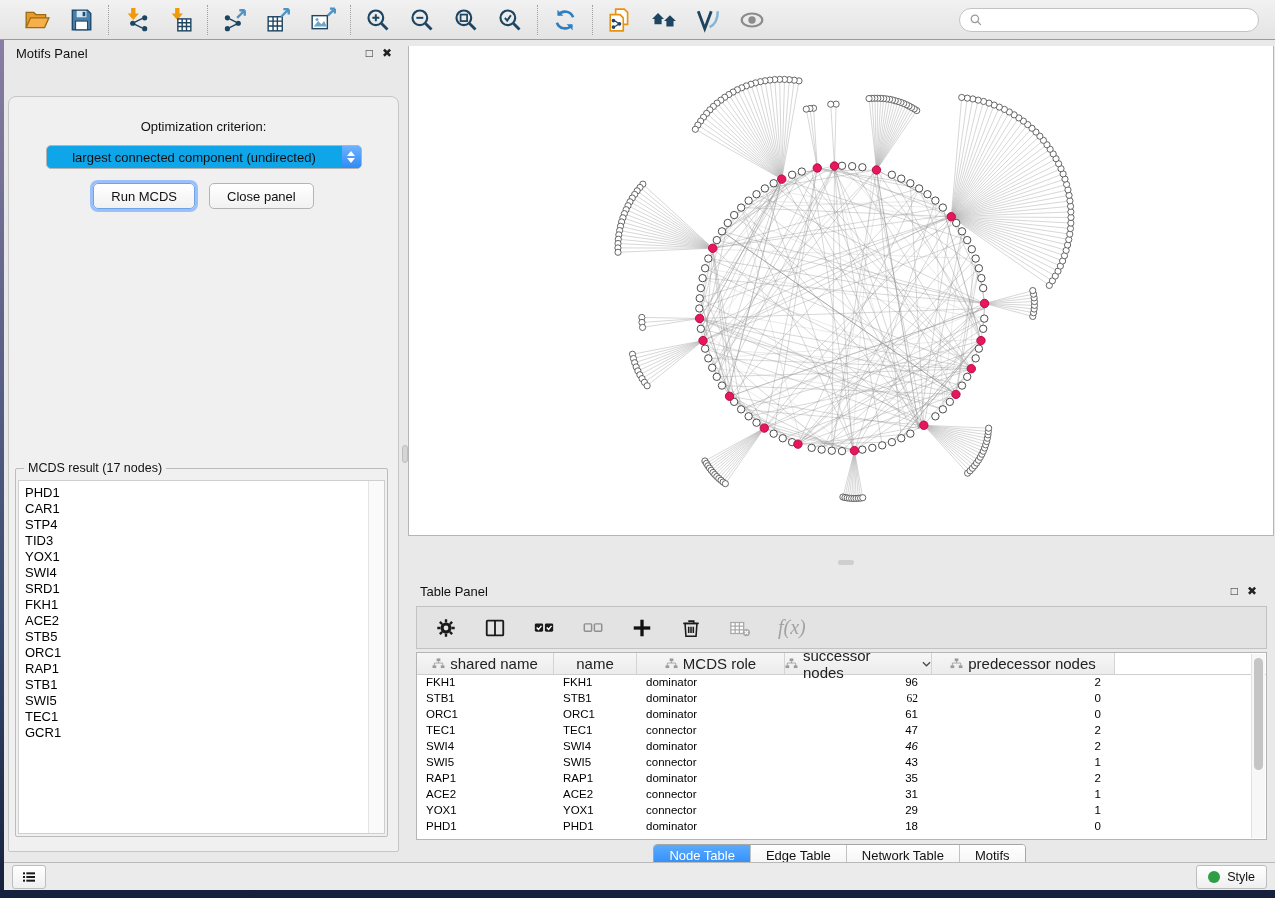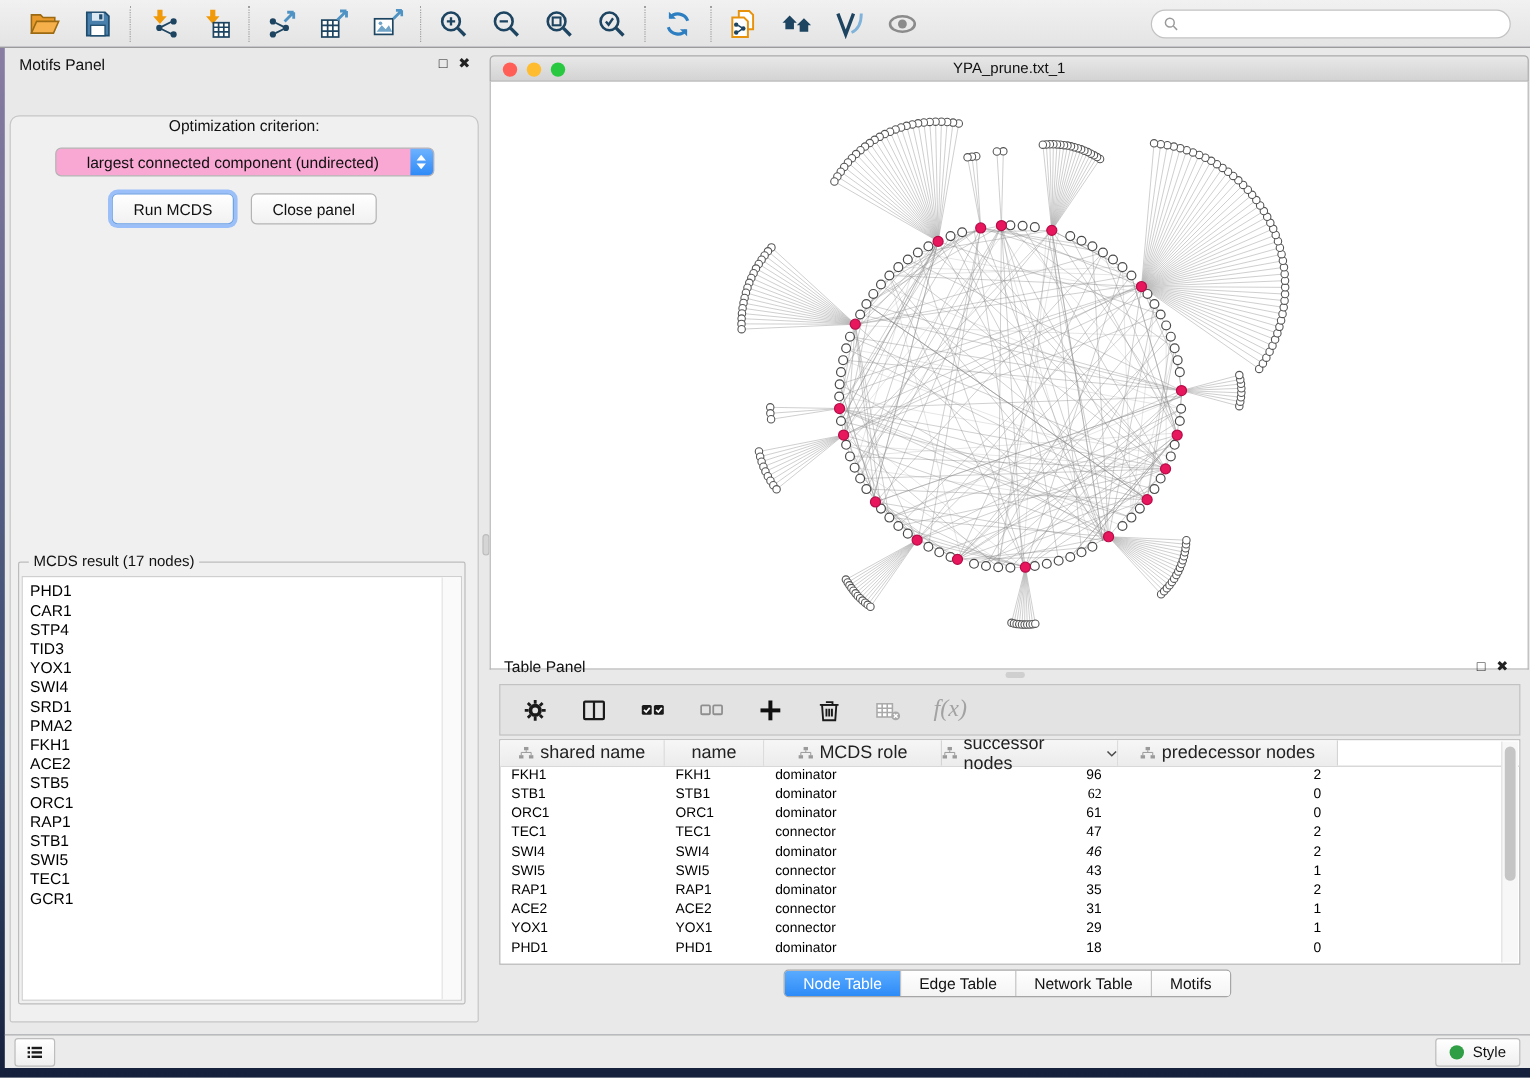--- a/index.html
+++ b/index.html
@@ -29,23 +29,23 @@
   .panel-title-row{height:26px;display:flex;align-items:center;padding:0 12px;font-size:13px;color:#111;}
   .win-btns{margin-left:auto;display:flex;gap:9px;color:#222;}
   .win-btn{font-size:12px;line-height:12px;cursor:pointer;}
   #cp-tabs{position:absolute;top:32px;left:0;right:0;display:flex;justify-content:center;}
   .seg{display:flex;border:1px solid #a6a6a6;border-radius:4px;overflow:hidden;background:#fff;}
   .seg-tab{padding:3px 15px;font-size:13px;color:#111;border-left:1px solid #c2c2c2;cursor:pointer;background:linear-gradient(#ffffff,#f4f4f4);}
   .seg-tab:first-child{border-left:none;}
   .seg-tab.active{background:linear-gradient(#5aabfe,#2d8bf8);color:#fff;}
   #cp-body{position:absolute;left:4px;right:5px;top:56px;bottom:10px;background:#f0f0f0;
     border:1px solid #c6c6c6;border-radius:8px 8px 2px 2px;}
-  #opt-label{text-align:center;font-size:13px;color:#111;}
+  #opt-label{margin-top:22px;text-align:center;font-size:13px;color:#111;}
   #dropdown{margin:11px auto 0;width:316px;height:24px;border:1px solid #b4b4b4;border-radius:5px;
-    background:#f9a8d4;display:flex;align-items:stretch;cursor:pointer;box-sizing:border-box;}
+    background:#0ea5e9;display:flex;align-items:stretch;cursor:pointer;box-sizing:border-box;}
   #dd-text{flex:1;display:flex;align-items:center;justify-content:center;font-size:13px;color:#111;}
   #dd-stepper{width:19px;border-radius:0 4px 4px 0;background:linear-gradient(#6db2fe,#2f8bf7);
     display:flex;flex-direction:column;align-items:center;justify-content:center;gap:2px;}
   #dd-stepper svg{width:8px;height:5px;}
   #btn-row{display:flex;justify-content:center;gap:14px;margin-top:14px;}
   .btn{height:24px;padding:0 17px;font-size:13px;color:#111;display:flex;align-items:center;
     background:linear-gradient(#ffffff,#f1f1f1);border:1px solid #b4b4b4;border-radius:5px;cursor:pointer;}
   .btn.focus-ring{box-shadow:0 0 0 3px rgba(86,152,255,.55);border-color:#6fa3e8;}
   #groupbox{position:absolute;left:6px;right:10px;top:371px;bottom:14px;border:1px solid #bcbcbc;border-radius:2px;}
   #groupbox-legend{position:absolute;top:-8px;left:8px;background:#f0f0f0;padding:0 4px;font-size:12.5px;color:#111;}
@@ -61,21 +61,21 @@
   #net-titlebar{height:22px;box-sizing:border-box;background:linear-gradient(#e8e8e8,#d3d3d3);
     border:1px solid #a9a9a9;border-radius:4px 4px 0 0;display:flex;align-items:center;justify-content:center;
     font-size:12.5px;color:#111;position:relative;}
   #traffic{position:absolute;left:10px;top:5px;display:flex;gap:8px;}
   .tl{width:12px;height:12px;border-radius:50%;cursor:pointer;}
   #net-canvas{height:490px;background:#fff;border:1px solid #b5b5b5;border-top:none;box-sizing:border-box;}
   #net-canvas svg{width:100%;height:100%;display:block;}
   #h-splitter{position:absolute;left:4px;top:518px;width:866px;height:8px;cursor:row-resize;}
   #h-splitter .handle{position:absolute;left:430px;top:2px;width:16px;height:5px;background:#cfcfcf;border-radius:2px;}
   
-  #table-panel{position:absolute;left:0;top:502px;width:871px;height:296px;}
+  #table-panel{position:absolute;left:0;top:538px;width:871px;height:296px;}
   #tp-toolbar{position:absolute;left:12px;right:8px;top:28px;height:43px;box-sizing:border-box;
     background:#e3e3e3;border:1px solid #c2c2c2;display:flex;align-items:center;gap:27px;padding-left:18px;}
   .tp-icon{width:22px;height:22px;display:flex;align-items:center;justify-content:center;cursor:pointer;}
   .tp-icon svg{width:22px;height:22px;}
   .tp-icon.disabled{cursor:default;}
   #fx-label{font-family:"Liberation Serif",serif;font-style:italic;font-size:20px;color:#a2a2a2;cursor:default;}
   #tp-table{position:absolute;left:12px;right:8px;top:74px;height:188px;background:#fff;border:1px solid #b5b5b5;box-sizing:border-box;}
   #tp-header{display:flex;height:21px;border-bottom:1px solid #cfcfcf;background:#fff;}
   .th{box-sizing:border-box;height:21px;background:linear-gradient(#f6f6f6,#ececec);border-right:1px solid #d4d4d4;
     display:flex;align-items:center;justify-content:center;gap:5px;font-size:15px;color:#222;cursor:pointer;}
@@ -293,21 +293,20 @@
           <span id="groupbox-legend">MCDS result (17 nodes)</span>
           <div id="mcds-list">
             <div id="mcds-items">
                 <div>PHD1</div>
                 <div>CAR1</div>
                 <div>STP4</div>
                 <div>TID3</div>
                 <div>YOX1</div>
                 <div>SWI4</div>
                 <div>SRD1</div>
-                <div>PMA2</div>
                 <div>FKH1</div>
                 <div>ACE2</div>
                 <div>STB5</div>
                 <div>ORC1</div>
                 <div>RAP1</div>
                 <div>STB1</div>
                 <div>SWI5</div>
                 <div>TEC1</div>
                 <div>GCR1</div>
               </div>
@@ -316,28 +315,20 @@
         </div>
       </div>
     </div>
 
     <div id="right">
       <div id="v-splitter">
           <div class="handle"></div>
         </div>
 
       <div id="net-window">
-        <div id="net-titlebar">
-          <div id="traffic">
-            <span class="tl" style="background:#ff5f57;"></span>
-            <span class="tl" style="background:#febc2e;"></span>
-            <span class="tl" style="background:#28c840;"></span>
-          </div>
-          <span>YPA_prune.txt_1</span>
-        </div>
         <div id="net-canvas">
           <svg id="net-svg" viewBox="0 0 866 490" preserveAspectRatio="xMidYMid meet">
               <line x1="373.6" y1="133.4" x2="291.4" y2="273.2" stroke="#8b8b8b" stroke-width="0.8" opacity="0.42"></line>
               <line x1="373.6" y1="133.4" x2="292.5" y2="283.4" stroke="#8b8b8b" stroke-width="0.8" opacity="0.42"></line>
               <line x1="373.6" y1="133.4" x2="319.5" y2="348.7" stroke="#8b8b8b" stroke-width="0.8" opacity="0.42"></line>
               <line x1="373.6" y1="133.4" x2="308.5" y2="331.5" stroke="#8b8b8b" stroke-width="0.8" opacity="0.42"></line>
               <line x1="373.6" y1="133.4" x2="511.3" y2="383.3" stroke="#8b8b8b" stroke-width="0.8" opacity="0.42"></line>
               <line x1="373.6" y1="133.4" x2="294.3" y2="293.4" stroke="#8b8b8b" stroke-width="0.8" opacity="0.42"></line>
               <line x1="373.6" y1="133.4" x2="559.5" y2="194.5" stroke="#8b8b8b" stroke-width="0.8" opacity="0.42"></line>
               <line x1="373.6" y1="133.4" x2="292.5" y2="283.4" stroke="#8b8b8b" stroke-width="0.8" opacity="0.42"></line>

